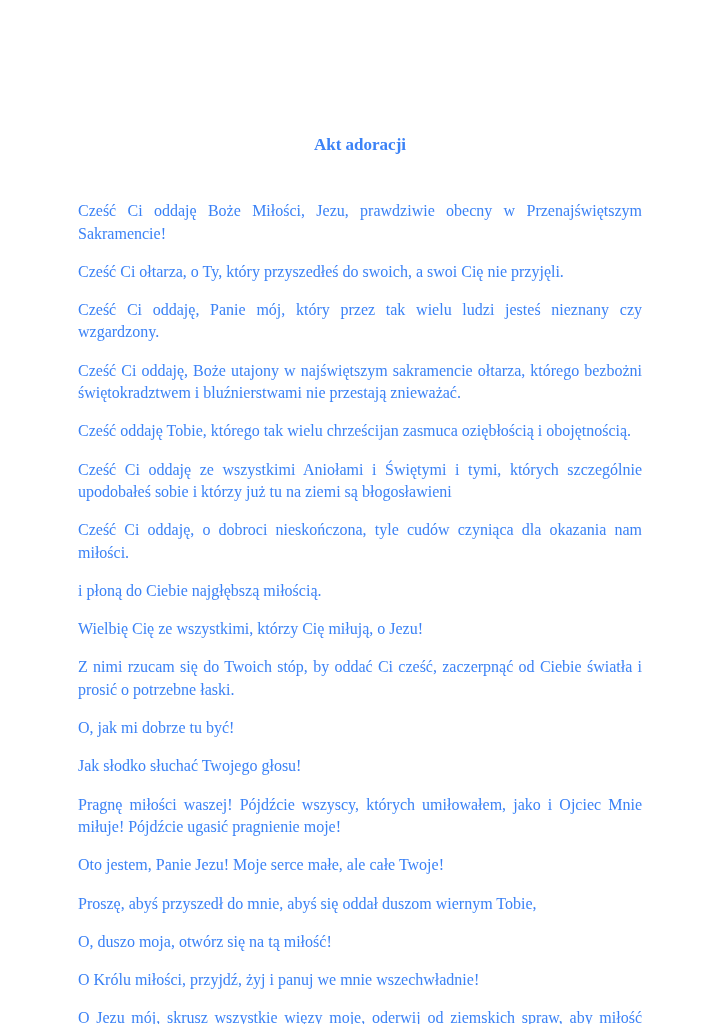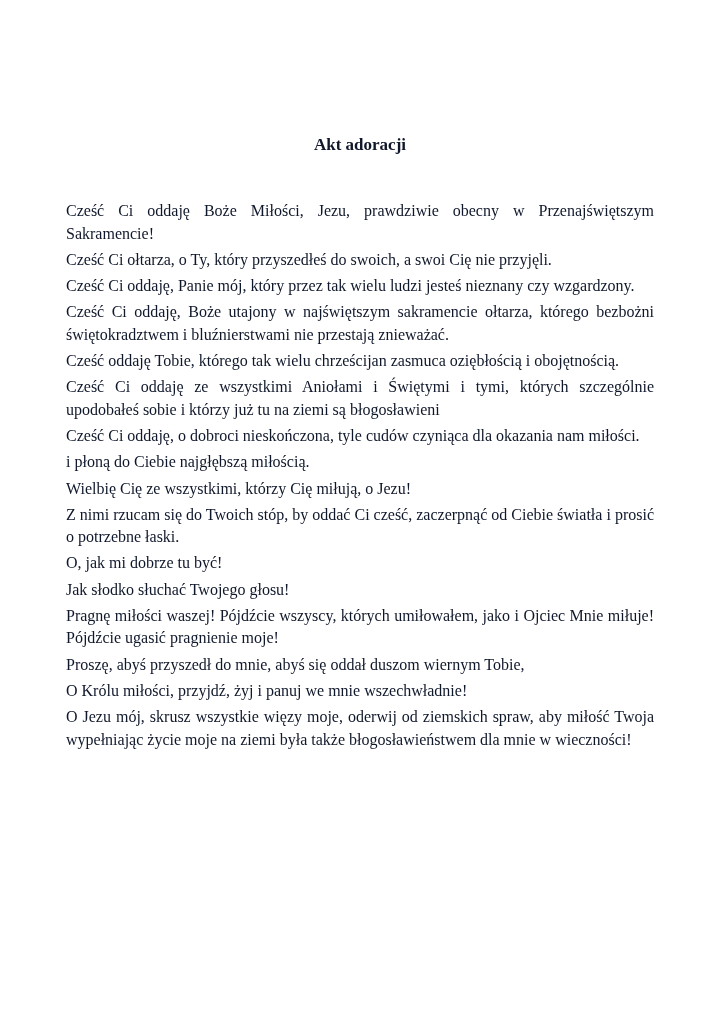--- a/index.html
+++ b/index.html
@@ -10,32 +10,32 @@
   .page {
     position: relative;
     width: 720px;
     height: 1024px;
     background: #ffffff;
     box-sizing: border-box;
     padding: 134px 62px 0 62px;
     font-family: "Liberation Serif", "DejaVu Serif", serif;
     font-size: 16px;
     line-height: 22.3px;
-    color: #0f172a;
+    color: #3b82f6;
     overflow: hidden;
   }
   .doc-title {
     margin: 0 0 44px 0;
     text-align: center;
     font-size: 17px;
     font-weight: bold;
     font-family: "Liberation Serif", "DejaVu Serif", serif;
   }
   .doc-body p {
-    margin: 4px;
+    margin: 16px;
     padding: 0;
     text-align: justify;
     text-justify: inter-word;
   }
 </style>
 </head>
 <body>
 
 <div class="page">
   <h1 class="doc-title">Akt adoracji</h1>
@@ -46,17 +46,19 @@
     <p>Cześć Ci oddaję, Boże utajony w najświętszym sakramencie ołtarza, którego bezbożni świętokradztwem i bluźnierstwami nie przestają znieważać.</p>
     <p>Cześć oddaję Tobie, którego tak wielu chrześcijan zasmuca oziębłością i obojętnością.</p>
     <p>Cześć Ci oddaję ze wszystkimi Aniołami i Świętymi i tymi, których szczególnie upodobałeś sobie i którzy już tu na ziemi są błogosławieni</p>
     <p>Cześć Ci oddaję, o dobroci nieskończona, tyle cudów czyniąca dla okazania nam miłości.</p>
     <p>i płoną do Ciebie najgłębszą miłością.</p>
     <p>Wielbię Cię ze wszystkimi, którzy Cię miłują, o Jezu!</p>
     <p>Z nimi rzucam się do Twoich stóp, by oddać Ci cześć, zaczerpnąć od Ciebie światła i prosić o potrzebne łaski.</p>
     <p>O, jak mi dobrze tu być!</p>
     <p>Jak słodko słuchać Twojego głosu!</p>
     <p>Pragnę miłości waszej! Pójdźcie wszyscy, których umiłowałem, jako i Ojciec Mnie miłuje! Pójdźcie ugasić pragnienie moje!</p>
+    <p>Oto jestem, Panie Jezu! Moje serce małe, ale całe Twoje!</p>
     <p>Proszę, abyś przyszedł do mnie, abyś się oddał duszom wiernym Tobie,</p>
+    <p>O, duszo moja, otwórz się na tą miłość!</p>
     <p>O Królu miłości, przyjdź, żyj i panuj we mnie wszechwładnie!</p>
     <p>O Jezu mój, skrusz wszystkie więzy moje, oderwij od ziemskich spraw, aby miłość Twoja wypełniając życie moje na ziemi była także błogosławieństwem dla mnie w wieczności!</p>
   </div>
 </div>
 
 </body></html>

